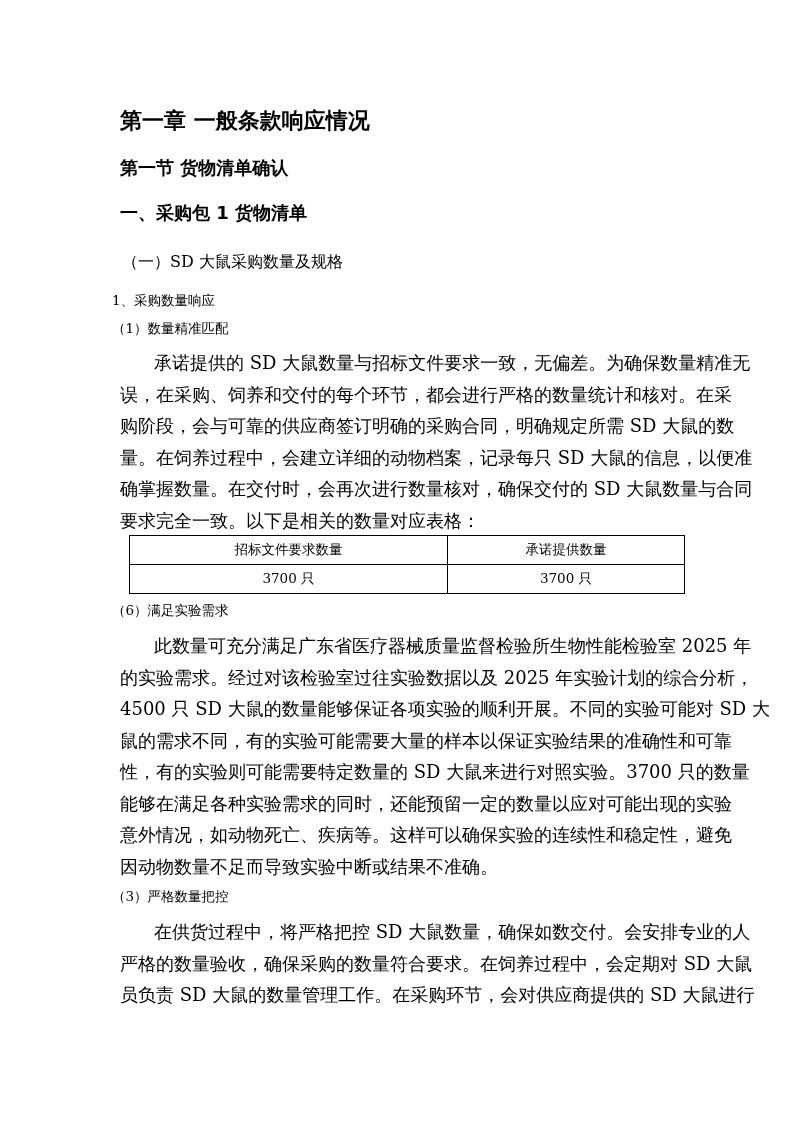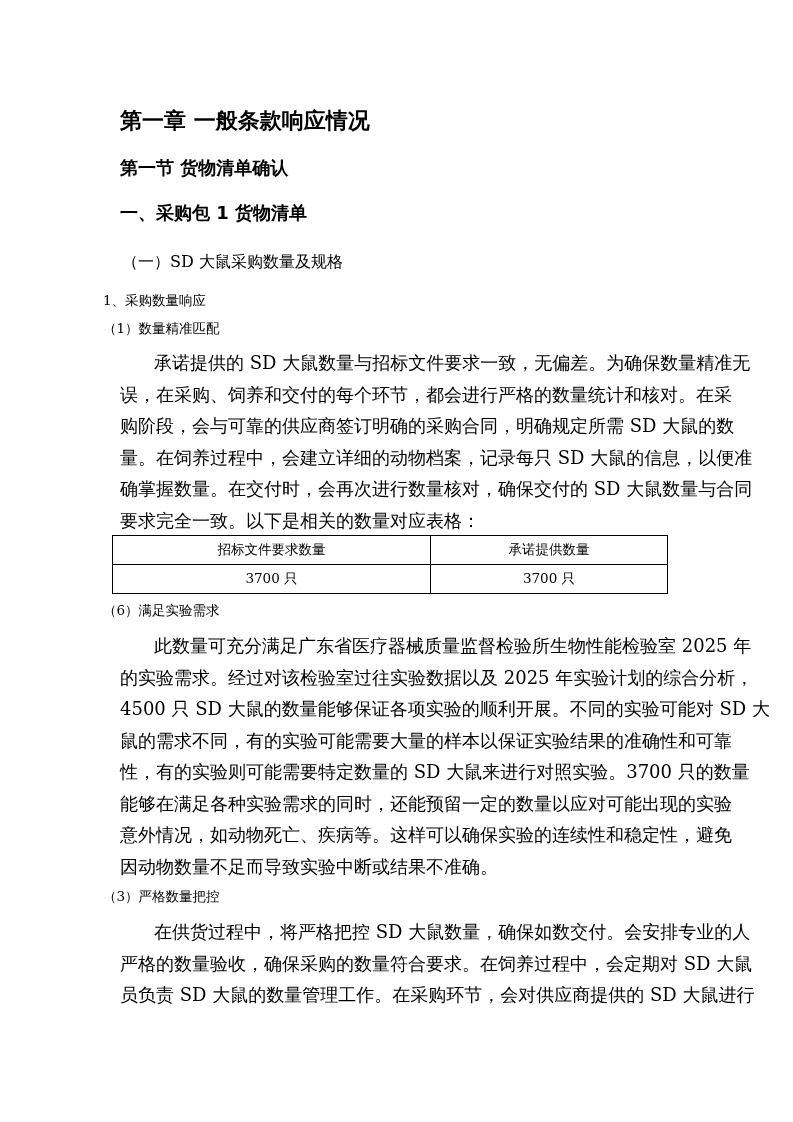--- a/index.html
+++ b/index.html
@@ -6,26 +6,26 @@
     body { width: 793px; height: 1122px; position: relative; overflow: hidden;
            font-family: "DejaVu Serif", "Liberation Serif", serif; color: #000; }
     .page { position: absolute; left: 0; top: 0; width: 651px; height: 1122px; }
     .h1 { position: absolute; left: 120px; top: 106px; font-size: 22px; font-weight: bold;
           font-family: "DejaVu Sans", "Liberation Sans", sans-serif; letter-spacing: 0px; white-space: nowrap; }
     .h2 { position: absolute; left: 120px; top: 156px; font-size: 18px; font-weight: bold;
           font-family: "DejaVu Sans", "Liberation Sans", sans-serif; white-space: nowrap; }
     .h3 { position: absolute; left: 120px; top: 201px; font-size: 18px; font-weight: bold;
           font-family: "DejaVu Sans", "Liberation Sans", sans-serif; white-space: nowrap; }
     .h4 { position: absolute; left: 122px; top: 252px; font-size: 16px; white-space: nowrap; }
-    .sub { position: absolute; left: 103px; font-size: 13.5px; white-space: nowrap; }
+    .sub { position: absolute; left: 112px; font-size: 13.5px; white-space: nowrap; }
     .para { position: absolute; left: 120px; width: 556px; font-size: 18px; line-height: 31.5px;
             text-indent: 28px; text-align: justify; }
     .para .line { display: block; white-space: nowrap; text-indent: 0; }
     .para .line.first { padding-left: 34px; }
-    table.qty { position: absolute; left: 112px; top: 535px; width: 556px; border-collapse: collapse;
+    table.qty { position: absolute; left: 129px; top: 535px; width: 556px; border-collapse: collapse;
                 font-size: 13.5px; }
     table.qty td, table.qty th { border: 1.3px solid #000; height: 28px; text-align: center;
                                   font-weight: normal; padding: 0; }
     table.qty th:first-child, table.qty td:first-child { width: 317px; }
   </style>
 </head>
 <body>
 
 <div class="page">
 

